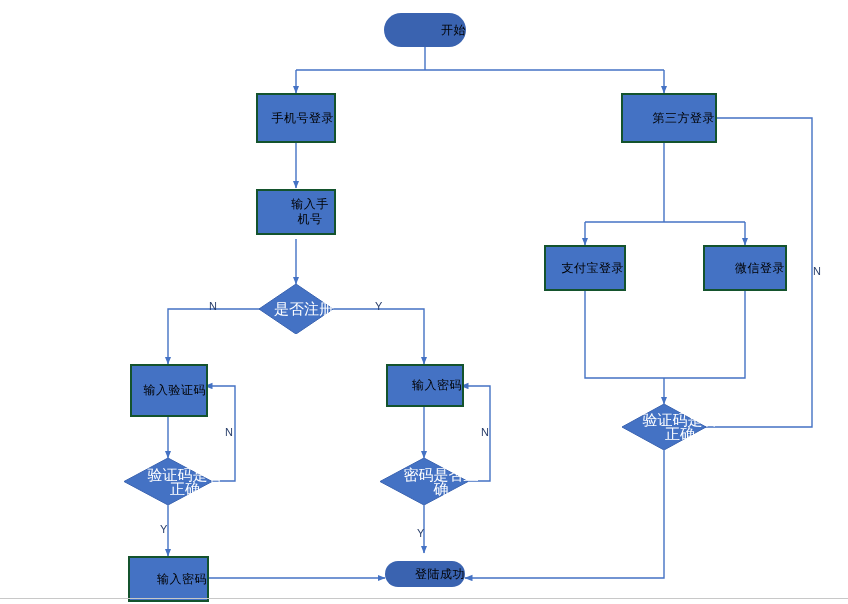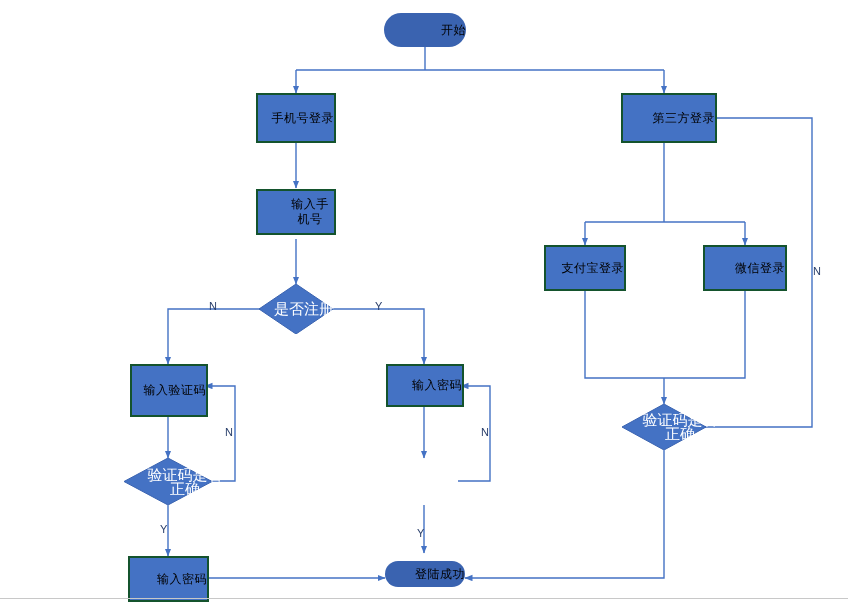--- a/index.html
+++ b/index.html
@@ -105,20 +105,26 @@
     <div class="diamond-label" style="padding:0 8px;">验证码是否正确</div>
   </div>
 
   <div class="diamond-wrap" style="left:124px;top:458px;width:88px;height:47px;">
     <svg width="88" height="47" xmlns="http://www.w3.org/2000/svg">
       <polygon points="44,0 88,23.5 44,47 0,23.5" fill="#4472C4" stroke="#3A63B0" stroke-width="1"></polygon>
     </svg>
     <div class="diamond-label" style="padding:0 9px;">验证码是否正确</div>
   </div>
 
+  <div class="diamond-wrap" style="left:380px;top:458px;width:88px;height:47px;">
+    <svg width="88" height="47" xmlns="http://www.w3.org/2000/svg">
+      <polygon points="44,0 88,23.5 44,47 0,23.5" fill="#4472C4" stroke="#3A63B0" stroke-width="1"></polygon>
+    </svg>
+    <div class="diamond-label" style="padding:0 9px;">密码是否正确</div>
+  </div>
 
   <div class="node rect" style="left:128px;top:556px;width:81px;height:46px;">
     <span>输入密码</span>
   </div>
 
   <div class="node term" style="left:385px;top:561px;width:80px;height:26px;">
     <span>登陆成功</span>
   </div>
 
   <span class="edge-label" style="left:209px;top:300px;">N</span>

